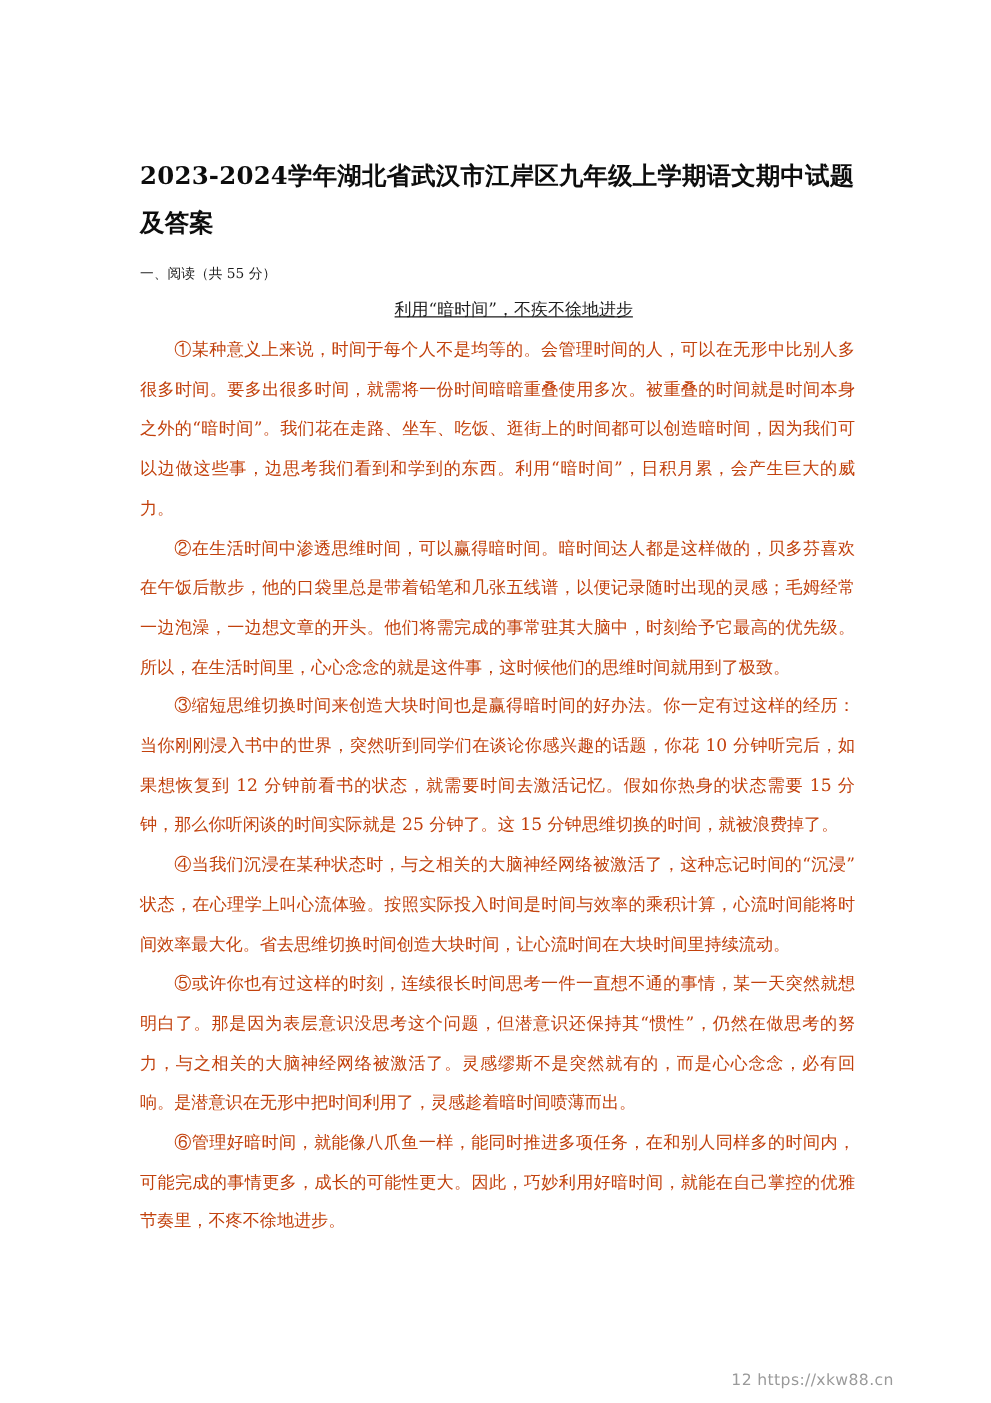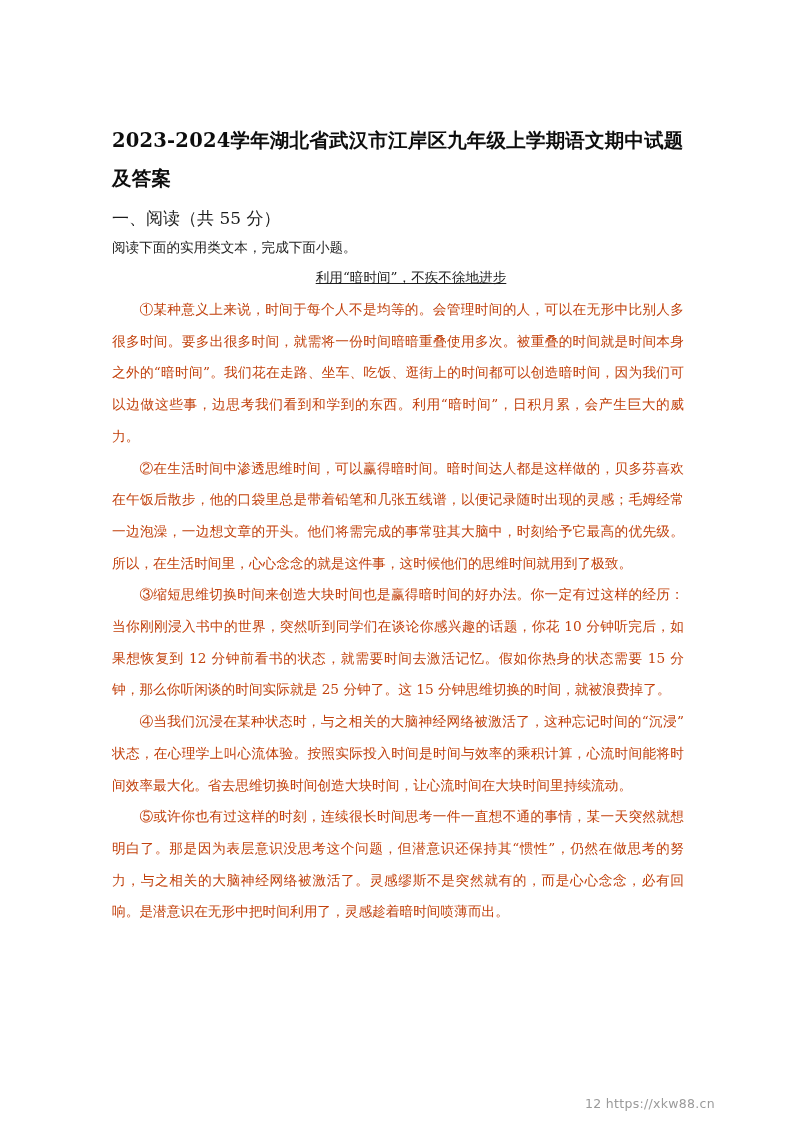--- a/index.html
+++ b/index.html
@@ -37,21 +37,21 @@
     line-height: 38px;
     letter-spacing: 0.2px;
     color: #0d0d0d;
     margin: 0 0 6px 0;
     text-align: left;
     text-indent: 0;
   }
 
   
   .section-line {
-    font-size: 17px;
+    font-size: 11px;
     line-height: 29px;
     margin: 0;
     color: #1c1c1c;
   }
   .instruction-line {
     font-size: 13.6px;
     line-height: 29px;
     margin: 0;
     color: #1c1c1c;
   }
@@ -94,32 +94,32 @@
 <body>
 
 <div id="page">
 
   <div id="content">
 
     <h1 class="doc-title">2023-2024学年湖北省武汉市江岸区九年级上学期语文期中试题及答案</h1>
 
     <p class="section-line">一、阅读（共 55 分）</p>
 
-    <p class="instruction-line">阅读下面的实用类文本，完成下面小题。</p>
 
     <p class="article-title">利用“暗时间”，不疾不徐地进步</p>
 
     <p class="para">①某种意义上来说，时间于每个人不是均等的。会管理时间的人，可以在无形中比别人多很多时间。要多出很多时间，就需将一份时间暗暗重叠使用多次。被重叠的时间就是时间本身之外的“暗时间”。我们花在走路、坐车、吃饭、逛街上的时间都可以创造暗时间，因为我们可以边做这些事，边思考我们看到和学到的东西。利用“暗时间”，日积月累，会产生巨大的威力。</p>
 
     <p class="para">②在生活时间中渗透思维时间，可以赢得暗时间。暗时间达人都是这样做的，贝多芬喜欢在午饭后散步，他的口袋里总是带着铅笔和几张五线谱，以便记录随时出现的灵感；毛姆经常一边泡澡，一边想文章的开头。他们将需完成的事常驻其大脑中，时刻给予它最高的优先级。所以，在生活时间里，心心念念的就是这件事，这时候他们的思维时间就用到了极致。</p>
 
     <p class="para">③缩短思维切换时间来创造大块时间也是赢得暗时间的好办法。你一定有过这样的经历：当你刚刚浸入书中的世界，突然听到同学们在谈论你感兴趣的话题，你花 10 分钟听完后，如果想恢复到 12 分钟前看书的状态，就需要时间去激活记忆。假如你热身的状态需要 15 分钟，那么你听闲谈的时间实际就是 25 分钟了。这 15 分钟思维切换的时间，就被浪费掉了。</p>
 
     <p class="para">④当我们沉浸在某种状态时，与之相关的大脑神经网络被激活了，这种忘记时间的“沉浸”状态，在心理学上叫心流体验。按照实际投入时间是时间与效率的乘积计算，心流时间能将时间效率最大化。省去思维切换时间创造大块时间，让心流时间在大块时间里持续流动。</p>
 
     <p class="para">⑤或许你也有过这样的时刻，连续很长时间思考一件一直想不通的事情，某一天突然就想明白了。那是因为表层意识没思考这个问题，但潜意识还保持其“惯性”，仍然在做思考的努力，与之相关的大脑神经网络被激活了。灵感缪斯不是突然就有的，而是心心念念，必有回响。是潜意识在无形中把时间利用了，灵感趁着暗时间喷薄而出。</p>
 
+    <p class="para">⑥管理好暗时间，就能像八爪鱼一样，能同时推进多项任务，在和别人同样多的时间内，可能完成的事情更多，成长的可能性更大。因此，巧妙利用好暗时间，就能在自己掌控的优雅节奏里，不疼不徐地进步。</p>
 
   </div>
 
   <div class="footer">12 https://xkw88.cn</div>
 
 </div>
 
 </body></html>

